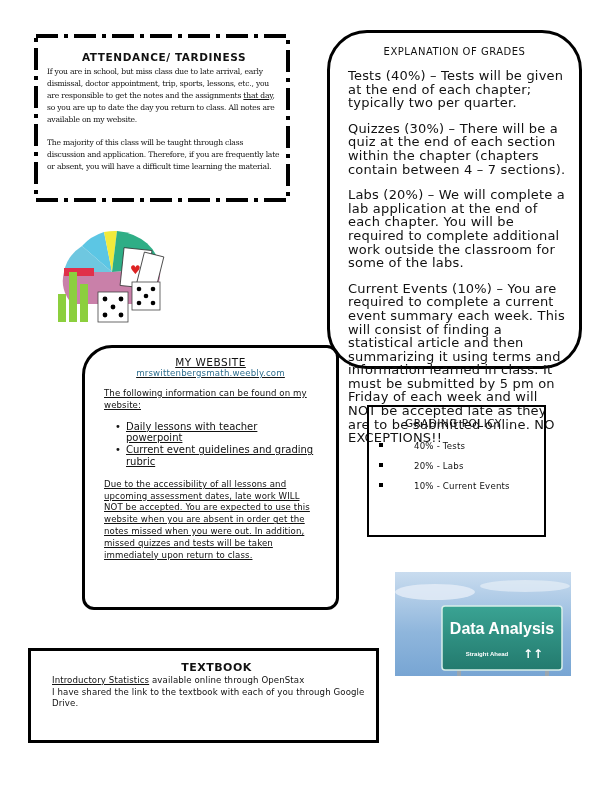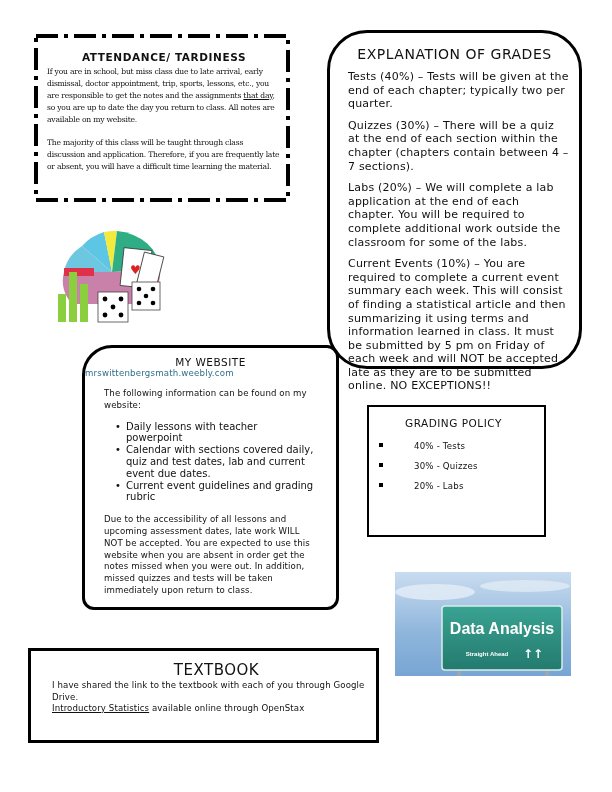--- a/index.html
+++ b/index.html
@@ -10,48 +10,48 @@
   
   #attendance { left: 33px; top: 33px; width: 258px; height: 170px; }
   #attendance svg.frame { position: absolute; left: 0; top: 0; }
   #attendance .inner { position: absolute; left: 14px; top: 14px; right: 10px; }
   #attendance h2 { margin: 4px 0 3px; font-size: 10.5px; font-weight: bold; text-align: center; letter-spacing: 0.6px; }
   #attendance p { margin: 0 0 11px; font-family: "DejaVu Serif", serif; font-size: 7.6px; line-height: 12px; letter-spacing: -0.2px; }
   #attendance u { text-decoration: underline; }
 
   
   #explanation { left: 327px; top: 30px; width: 255px; height: 339px; border: 3px solid #000; border-radius: 40px; }
-  #explanation h2 { margin: 13px 0 8px; font-size: 14px; font-weight: normal; text-align: center; letter-spacing: 0.5px; }
-  #explanation p { margin: 4px 0 8px; padding: 0 10px 0 18px; font-size: 11px; line-height: 13.6px; letter-spacing: 0.2px; }
+  #explanation h2 { margin: 13px 0 8px; font-size: 10px; font-weight: normal; text-align: center; letter-spacing: 0.5px; }
+  #explanation p { margin: 12px 0 8px; padding: 0 10px 0 18px; font-size: 13px; line-height: 13.6px; letter-spacing: 0.2px; }
 
   
   #clipart { left: 42px; top: 224px; width: 130px; height: 105px; }
 
   
-  #website { left: 82px; top: 345px; width: 257px; height: 265px; border: 3px solid #000; border-radius: 12px; border-top-left-radius: 30px; }
+  #website { left: 82px; top: 345px; width: 257px; height: 265px; border: 3px solid #000; border-radius: 12px; border-top-left-radius: 30px; text-decoration: underline; }
   #website h2 { margin: 8px 0 0; font-size: 10.5px; font-weight: normal; text-align: center; letter-spacing: 0.5px; }
-  #website .url { margin: 0 0 10px; font-size: 8.6px; color: #2e6e8e; letter-spacing: 0.2px; }
+  #website .url { margin: 0 0 10px; font-size: 8.6px; text-align: center; color: #2e6e8e; letter-spacing: 0.2px; }
   #website p { margin: 0 0 9px; padding: 0 22px 0 19px; font-size: 8.6px; line-height: 11.8px; letter-spacing: 0.1px; }
   #website ul { margin: 0 0 11px; padding: 0 22px 0 30px; list-style: none; }
   #website li { position: relative; font-size: 10px; line-height: 11.8px; padding-left: 11px; }
   #website li::before { content: "\2022"; position: absolute; left: 0; top: 0; }
 
   
   #grading { left: 367px; top: 405px; width: 179px; height: 132px; border: 2px solid #000; }
   #grading h2 { margin: 10px 0 7px 36px; font-size: 10.5px; font-weight: normal; letter-spacing: 0.5px; }
   #grading ul { margin: 0; padding: 0; list-style: none; }
   #grading li { position: relative; font-size: 8.6px; line-height: 20px; padding-left: 45px; letter-spacing: 0.2px; }
   #grading .sq { position: absolute; left: 10px; top: 7px; width: 4px; height: 4px; background: #000; }
 
   
   #dataimg { left: 395px; top: 572px; width: 176px; height: 104px; overflow: hidden; }
 
   
   #textbook { left: 28px; top: 648px; width: 351px; height: 95px; border: 3px solid #000; }
-  #textbook h2 { margin: 10px 0 1px; font-size: 15px; font-weight: normal; text-align: center; letter-spacing: 0.5px; padding-left: 26px; }
+  #textbook h2 { margin: 10px 0 1px; font-size: 11px; font-weight: bold; text-align: center; letter-spacing: 0.5px; padding-left: 26px; }
   #textbook p { margin: 0; padding: 0 6px 0 21px; font-size: 8.6px; line-height: 11.6px; letter-spacing: 0.1px; }
   #textbook u { text-decoration: underline; }
 </style>
 </head>
 <body>
 
 <section id="attendance" class="abs">
   <svg class="frame" width="258" height="170">
     <rect x="3" y="3" width="252" height="164" fill="none" stroke="#000" stroke-width="4" stroke-dasharray="22 6 4 6"></rect>
   </svg>
@@ -102,32 +102,31 @@
     <circle cx="104" cy="72" r="2.3" fill="#000"></circle>
   </svg>
 </div>
 
 <section id="website" class="abs">
   <h2>MY WEBSITE</h2>
   <div class="url">mrswittenbergsmath.weebly.com</div>
   <p>The following information can be found on my website:</p>
   <ul>
     <li>Daily lessons with teacher powerpoint</li>
-    <li>Calendar with sections covered daily, quiz and test dates, lab and current event due dates.</li>
     <li>Current event guidelines and grading rubric</li>
   </ul>
   <p>Due to the accessibility of all lessons and upcoming assessment dates, late work WILL NOT be accepted. You are expected to use this website when you are absent in order get the notes missed when you were out.  In addition, missed quizzes and tests will be taken immediately upon return to class.</p>
 </section>
 
 <section id="grading" class="abs">
   <h2>GRADING POLICY</h2>
   <ul>
     <li><span class="sq"></span><span>40% - Tests</span></li>
-    <li><span class="sq"></span><span>30% - Quizzes</span></li>
     <li><span class="sq"></span><span>20% - Labs</span></li>
+    <li><span class="sq"></span><span>10% - Current Events</span></li>
   </ul>
 </section>
 
 <div id="dataimg" class="abs">
   <svg width="176" height="120" viewBox="0 0 176 120">
     <defs>
       <linearGradient id="sky" x1="0" y1="0" x2="0" y2="1">
         <stop offset="0" stop-color="#c9dcef"></stop>
         <stop offset="0.5" stop-color="#8fb6dc"></stop>
         <stop offset="1" stop-color="#6f9fd0"></stop>
@@ -144,15 +143,15 @@
     <rect x="150" y="96" width="4" height="24" fill="#9aa6b0"></rect>
     <rect x="47" y="34" width="120" height="64" rx="3" fill="url(#sign)" stroke="#d8eee9" stroke-width="1.5"></rect>
     <text x="107" y="62" text-anchor="middle" font-family="Liberation Sans, sans-serif" font-weight="bold" font-size="16" fill="#fff">Data Analysis</text>
     <text x="92" y="84" text-anchor="middle" font-family="Liberation Sans, sans-serif" font-weight="bold" font-size="6" fill="#fff">Straight Ahead</text>
     <text x="138" y="86" text-anchor="middle" font-family="DejaVu Sans, sans-serif" font-weight="bold" font-size="12" fill="#fff">↑↑</text>
   </svg>
 </div>
 
 <section id="textbook" class="abs">
   <h2>TEXTBOOK</h2>
+  <p><u>Introductory Statistics</u><span> available online through OpenStax</span></p>
   <p>I have shared the link to the textbook with each of you through Google Drive.</p>
-  <p><u>Introductory Statistics</u><span> available online through OpenStax</span></p>
 </section>
 
 </body></html>

